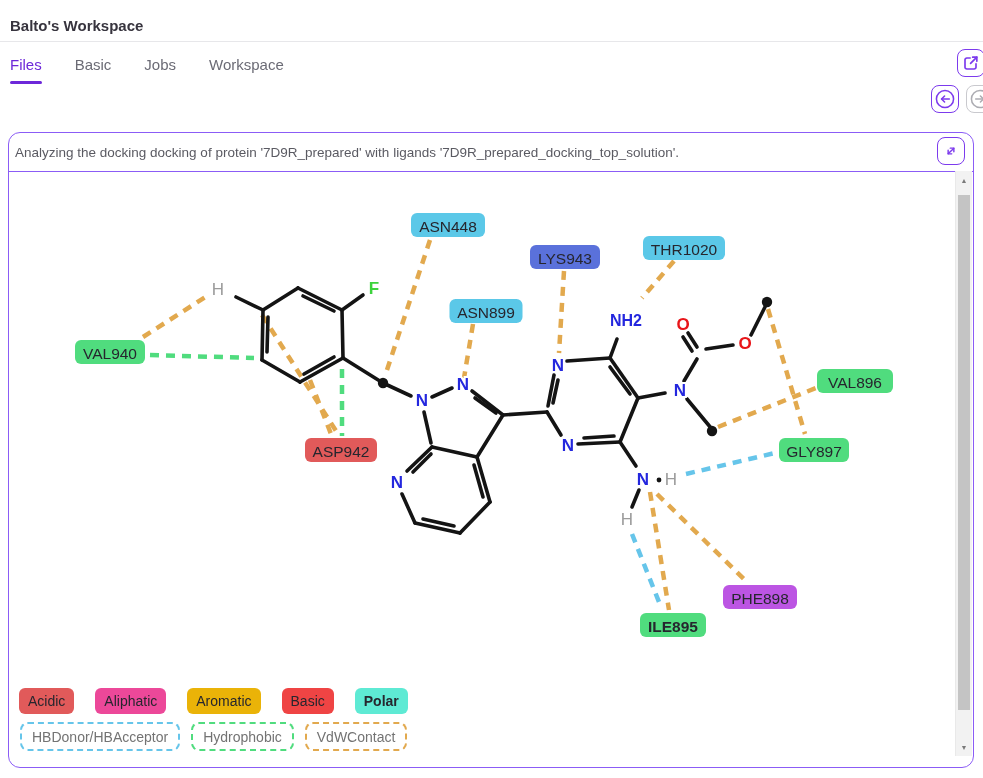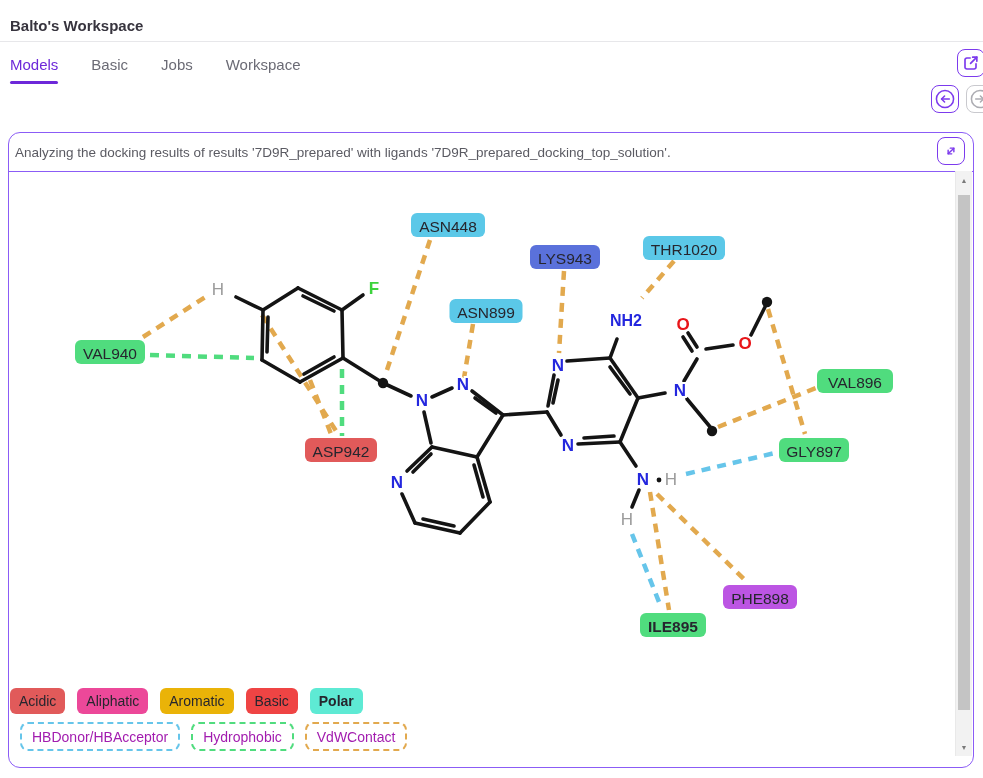--- a/index.html
+++ b/index.html
@@ -17,39 +17,39 @@
   .btn-back{left:931px;top:85px;}
   .btn-fwd{left:966px;top:85px;border-color:#C9C9CE;}
   .panel{position:absolute;left:8px;top:132px;width:966px;height:636px;border:1.5px solid #8B5CF6;
          border-radius:12px;box-sizing:border-box;background:#fff;}
   .panel-head{height:38px;border-bottom:1px solid #8B5CF6;display:flex;align-items:center;position:relative;}
   .panel-msg{margin-left:6px;font-size:13.5px;color:#5A5A62;}
   .btn-expand{position:absolute;right:8px;top:4px;}
   .content{position:absolute;top:38px;left:0;right:0;bottom:11px;overflow:hidden;}
   .diagram-svg{position:absolute;left:0;top:0;}
   .legend{position:absolute;display:flex;align-items:center;}
-  .legend-row1{left:1px;top:517px;gap:12px;}
+  .legend-row1{left:10px;top:517px;gap:21px;}
   .legend-row2{left:11px;top:551px;gap:11px;}
   .chip{height:26px;display:flex;align-items:center;padding:0 9px;border-radius:6px;font-size:14px;color:#26262E;}
   .chip2{height:25px;display:flex;align-items:center;padding:0 10px;border:2px dashed;border-radius:8px;
-         background:#fff;font-size:14px;color:#a21caf;box-sizing:border-box;height:29px;}
+         background:#fff;font-size:14px;color:#737373;box-sizing:border-box;height:29px;}
   .scrollbar{position:absolute;right:1px;top:0;bottom:0;width:16px;background:#F2F2F2;border-left:1px solid #E9E9E9;}
   .sb-btn{position:absolute;left:0;width:16px;height:14px;font-size:7px;color:#7A7A7A;text-align:center;line-height:15px;cursor:pointer;}
   .sb-up{top:2px;} .sb-down{bottom:2px;}
   .sb-thumb{position:absolute;left:2px;top:24px;width:12px;height:515px;background:#C4C4C4;cursor:pointer;}
 </style>
 </head>
 <body>
 
 <header class="app-header">
   <h1 class="app-title">Balto's Workspace</h1>
 </header>
 
 <nav class="tabbar">
-    <div class="tab active">Models</div>
+    <div class="tab active">Files</div>
     <div class="tab">Basic</div>
     <div class="tab">Jobs</div>
     <div class="tab">Workspace</div>
   </nav>
 
 <button class="icon-btn btn-export" title="">
   <svg width="20" height="20" viewBox="0 0 24 24" fill="none" stroke="#7C3AED" stroke-width="2" stroke-linecap="round" stroke-linejoin="round">
     <path d="M11 6 H7 a2.2 2.2 0 0 0 -2.2 2.2 V17 a2.2 2.2 0 0 0 2.2 2.2 H15.8 a2.2 2.2 0 0 0 2.2 -2.2 V13"></path>
     <path d="M11.5 12.5 L19 5"></path>
       <path d="M14 5 h5 v5"></path>
@@ -65,21 +65,21 @@
 <button class="icon-btn btn-fwd">
   <svg width="24" height="24" viewBox="0 0 28 28" fill="none" stroke="#ACACB2" stroke-width="1.8" stroke-linecap="round" stroke-linejoin="round">
     <circle cx="14" cy="14" r="10"></circle>
       <path d="M9 14 H18"></path>
       <path d="M14.5 10.5 L18 14 l-3.5 3.5"></path>
   </svg>
 </button>
 
 <section class="panel">
   <div class="panel-head">
-    <div class="panel-msg">Analyzing the docking results of results '7D9R_prepared' with ligands '7D9R_prepared_docking_top_solution'.</div>
+    <div class="panel-msg">Analyzing the docking docking of protein '7D9R_prepared' with ligands '7D9R_prepared_docking_top_solution'.</div>
     <button class="icon-btn btn-expand">
       <svg width="20" height="20" viewBox="0 0 28 28" fill="none" stroke="#7C3AED" stroke-width="2" stroke-linecap="round" stroke-linejoin="round">
         <path d="M10 18 L18 10"></path>
           <path d="M13 10 h5 v5"></path>
           <path d="M15 18 h-5 v-5"></path>
       </svg>
     </button>
   </div>
   <div class="content">
     <svg class="diagram-svg" width="948" height="585" viewBox="9 171 948 585">

